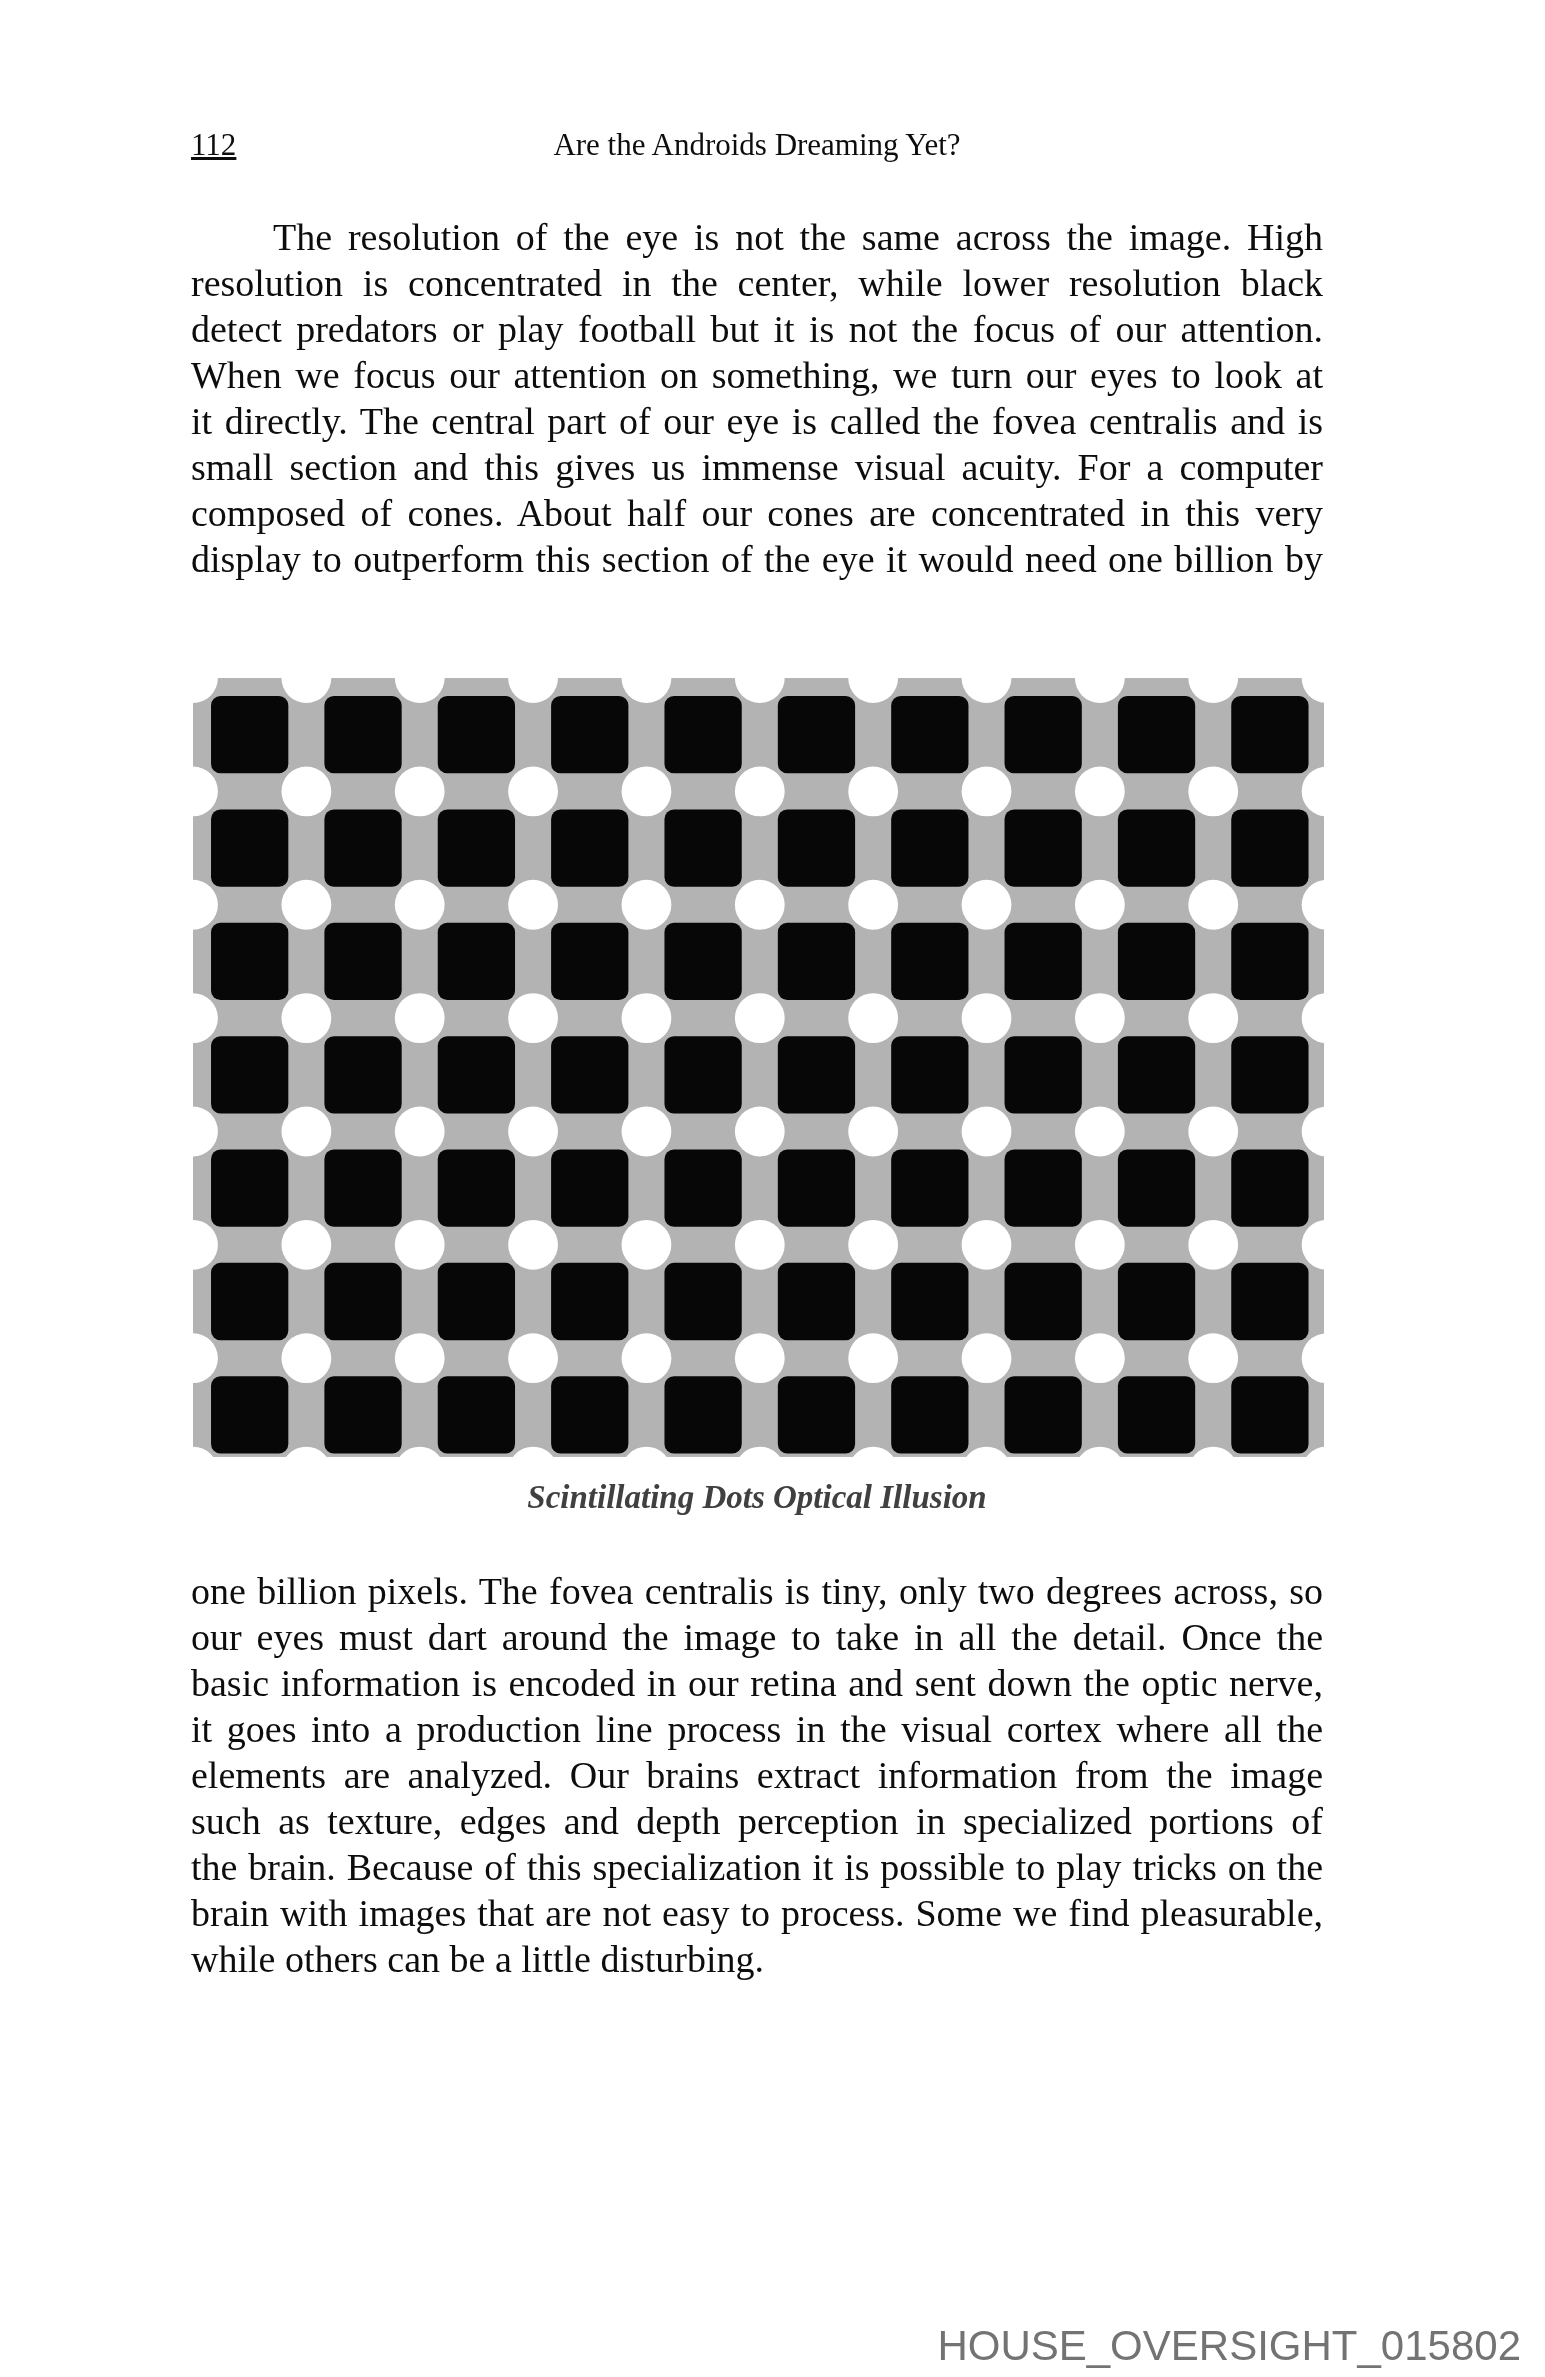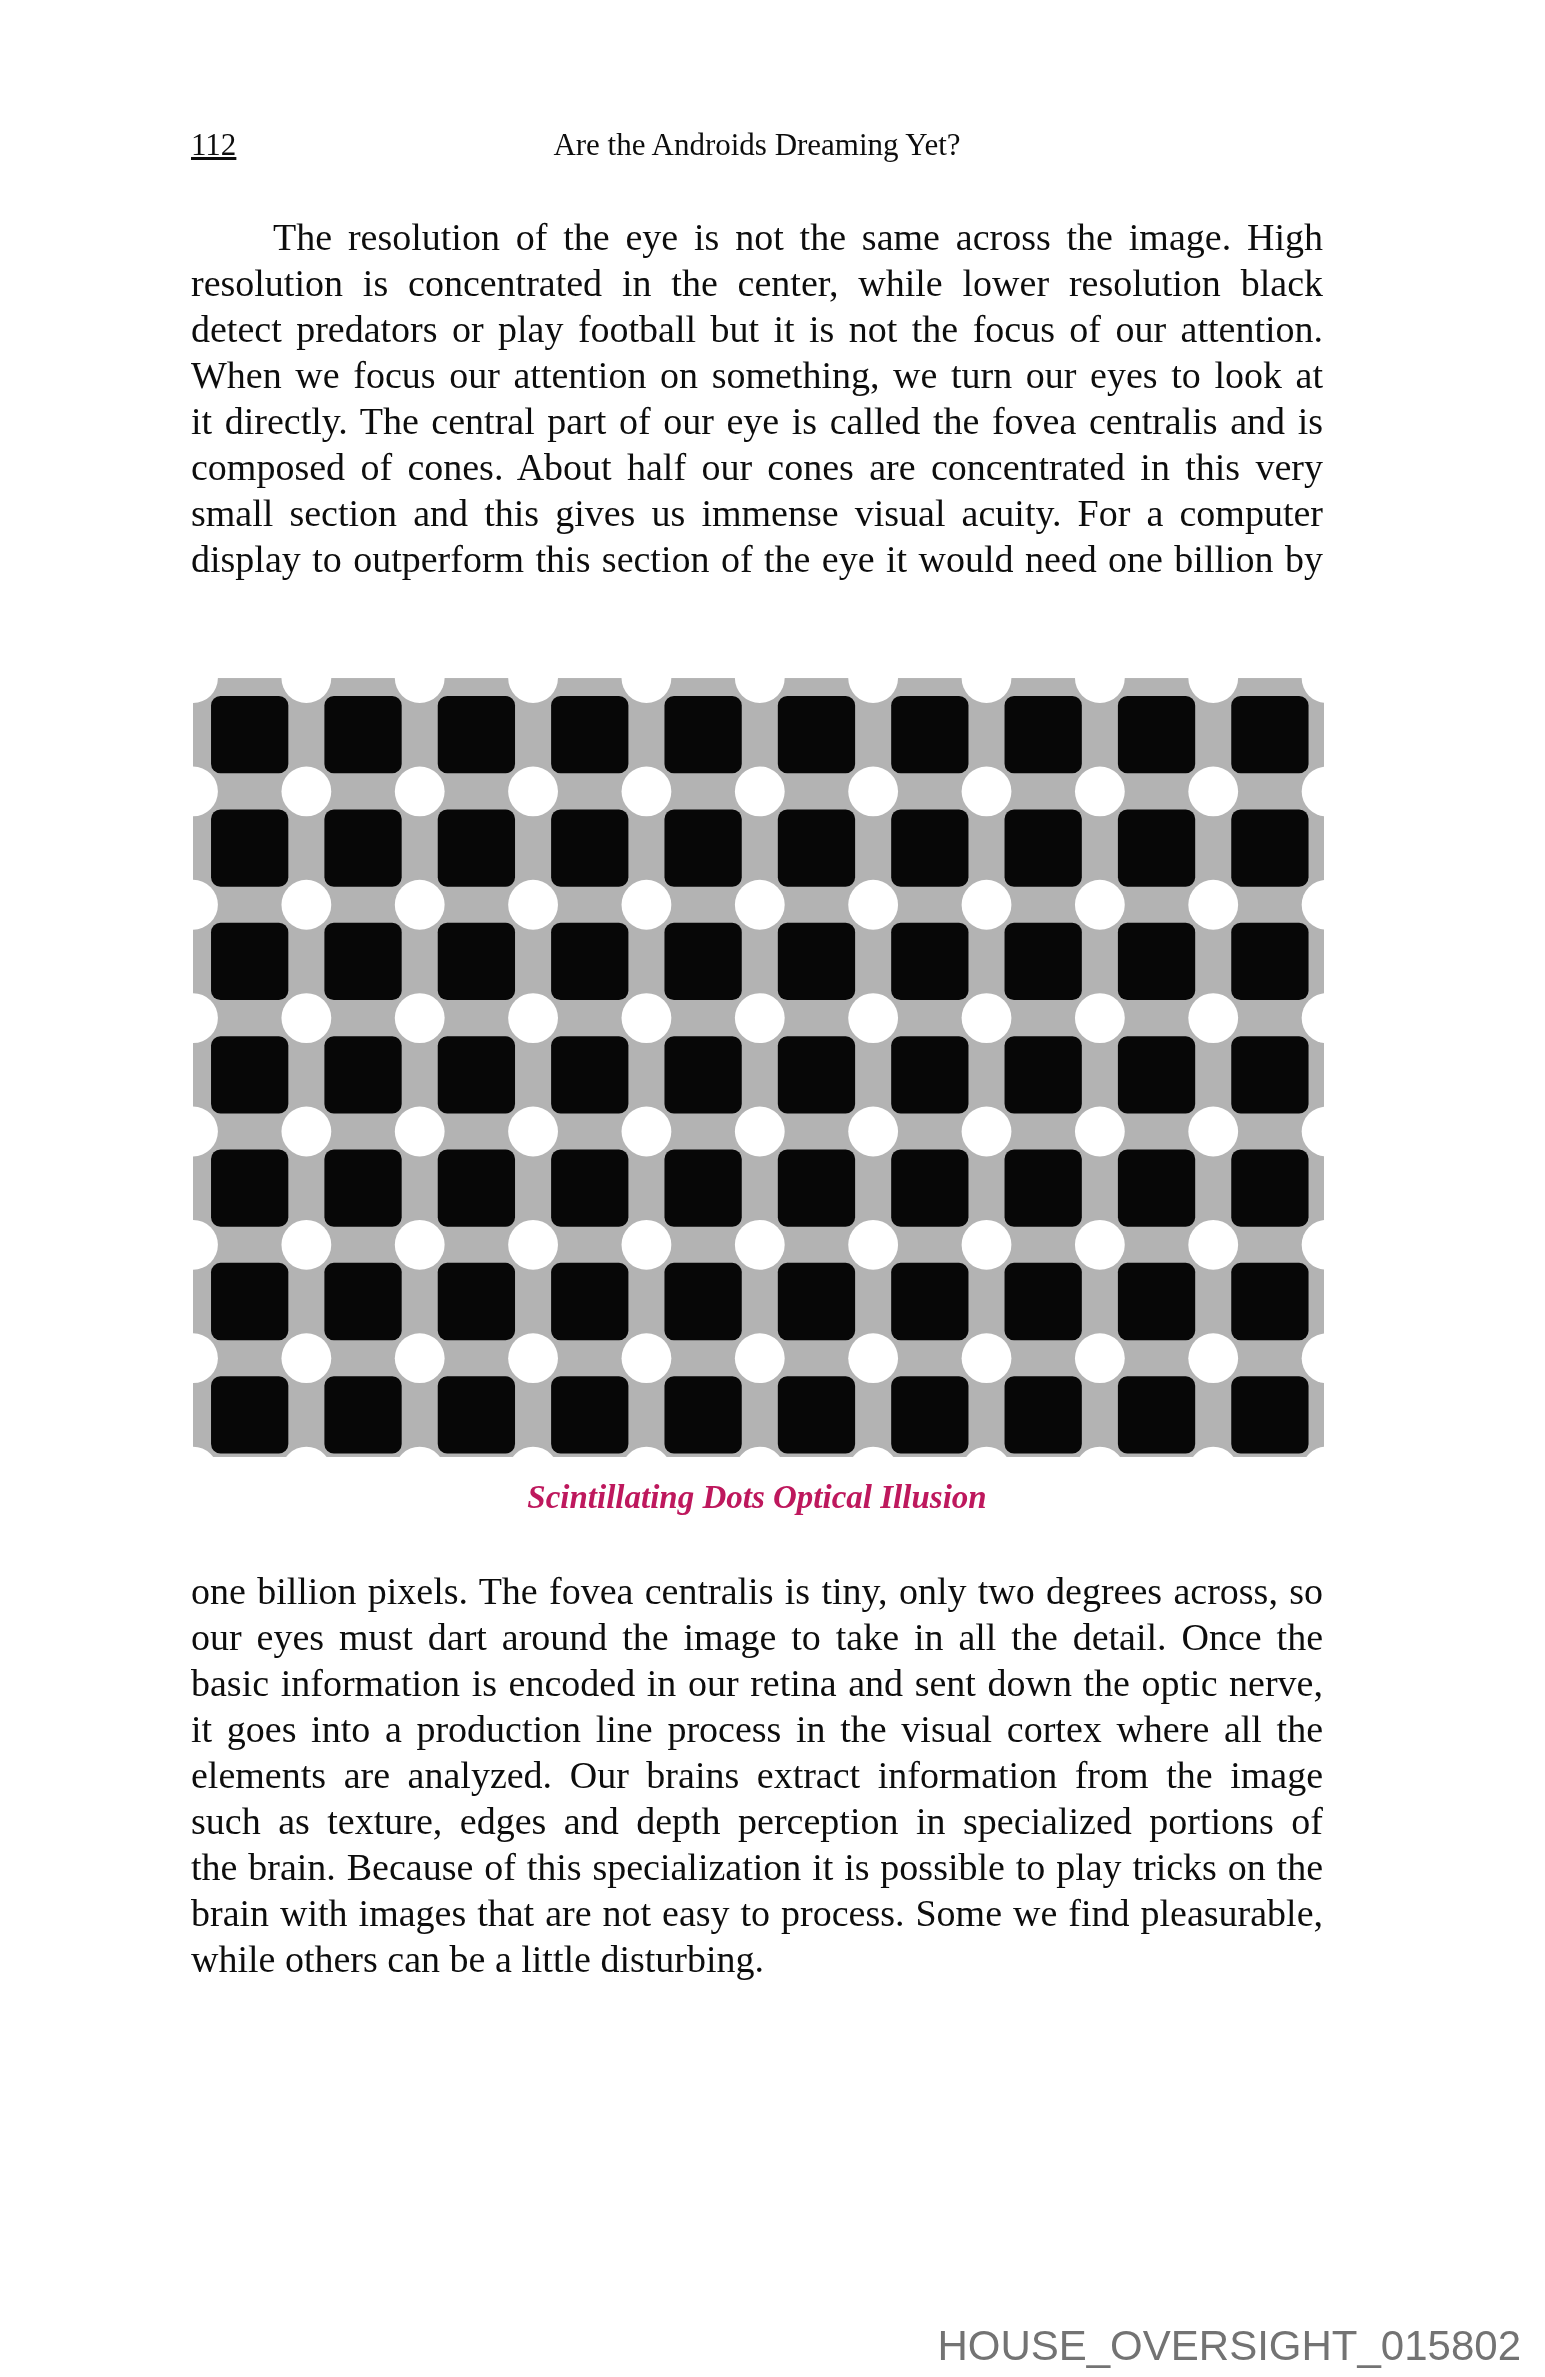--- a/index.html
+++ b/index.html
@@ -73,22 +73,22 @@
     <span class="pageno">112</span>
     <span>Are the Androids Dreaming Yet?</span>
   </div>
 
   <div class="para para1">
       <div class="tline indent">The resolution of the eye is not the same across the image. High</div>
       <div class="tline">resolution is concentrated in the center, while lower resolution black</div>
       <div class="tline">detect predators or play football but it is not the focus of our attention.</div>
       <div class="tline">When we focus our attention on something, we turn our eyes to look at</div>
       <div class="tline">it directly. The central part of our eye is called the fovea centralis and is</div>
+      <div class="tline">small section and this gives us immense visual acuity. For a computer</div>
       <div class="tline">composed of cones. About half our cones are concentrated in this very</div>
-      <div class="tline">small section and this gives us immense visual acuity. For a computer</div>
       <div class="tline">display to outperform this section of the eye it would need one billion by</div>
     </div>
 
   <div class="illusion-figure">
     <svg id="grid-svg" xmlns="http://www.w3.org/2000/svg" width="1131" height="779" viewBox="0 0 1317 907">
         <rect x="0" y="0" width="1317" height="907" fill="#b3b3b3"></rect>
         <rect x="21" y="21" width="90" height="90" rx="11" fill="#070707"></rect>
         <rect x="153" y="21" width="90" height="90" rx="11" fill="#070707"></rect>
         <rect x="285" y="21" width="90" height="90" rx="11" fill="#070707"></rect>
         <rect x="417" y="21" width="90" height="90" rx="11" fill="#070707"></rect>
@@ -242,21 +242,21 @@
         <circle cx="528" cy="924" r="29" fill="#ffffff"></circle>
         <circle cx="660" cy="924" r="29" fill="#ffffff"></circle>
         <circle cx="792" cy="924" r="29" fill="#ffffff"></circle>
         <circle cx="924" cy="924" r="29" fill="#ffffff"></circle>
         <circle cx="1056" cy="924" r="29" fill="#ffffff"></circle>
         <circle cx="1188" cy="924" r="29" fill="#ffffff"></circle>
         <circle cx="1320" cy="924" r="29" fill="#ffffff"></circle>
       </svg>
   </div>
 
-  <div class="figure-caption" style="color: #be185d;">Scintillating Dots Optical Illusion</div>
+  <div class="figure-caption" style="color: #404040;">Scintillating Dots Optical Illusion</div>
 
   <div class="para para2">
       <div class="tline">one billion pixels. The fovea centralis is tiny, only two degrees across, so</div>
       <div class="tline">our eyes must dart around the image to take in all the detail. Once the</div>
       <div class="tline">basic information is encoded in our retina and sent down the optic nerve,</div>
       <div class="tline">it goes into a production line process in the visual cortex where all the</div>
       <div class="tline">elements are analyzed. Our brains extract information from the image</div>
       <div class="tline">such as texture, edges and depth perception in specialized portions of</div>
       <div class="tline">the brain. Because of this specialization it is possible to play tricks on the</div>
       <div class="tline">brain with images that are not easy to process. Some we find pleasurable,</div>

